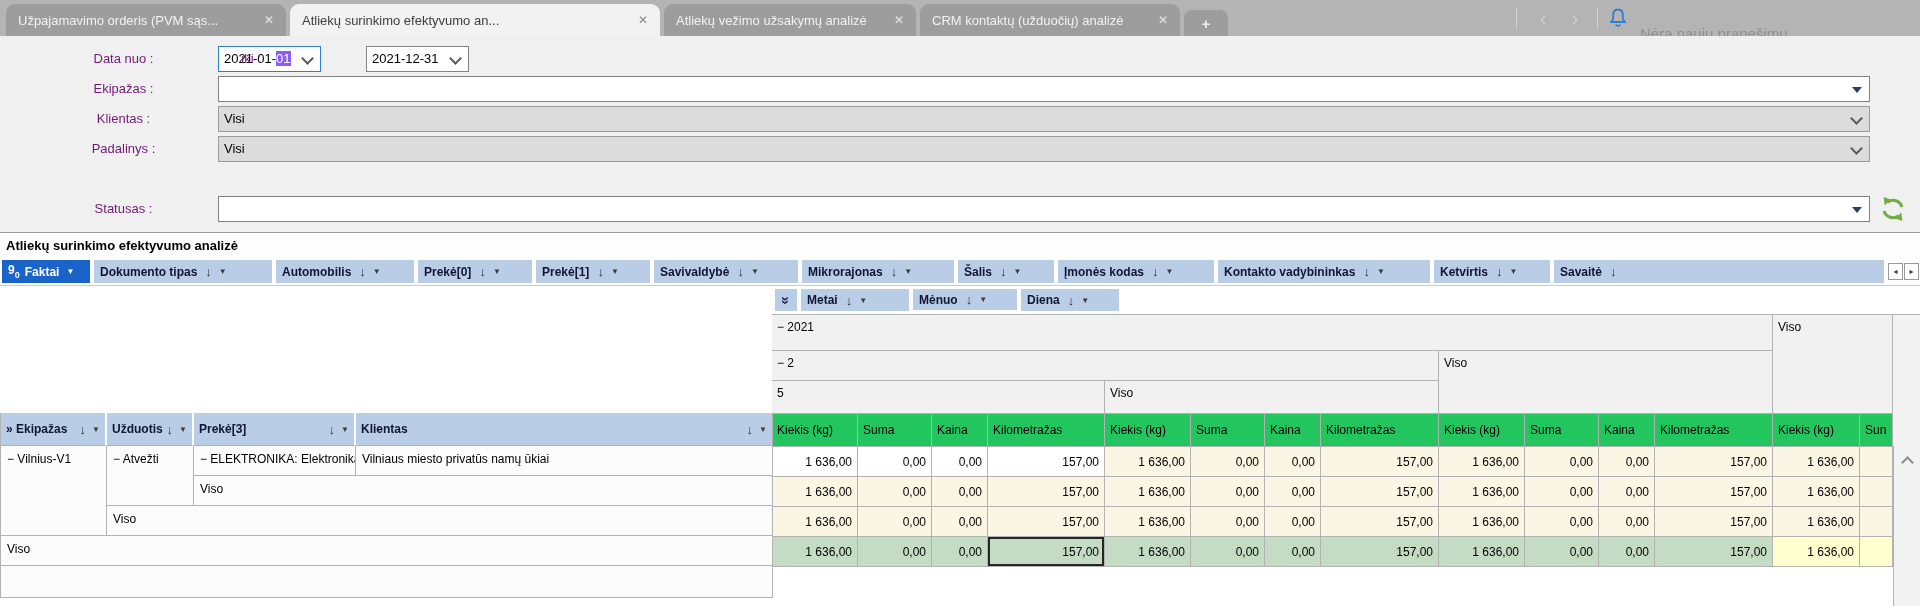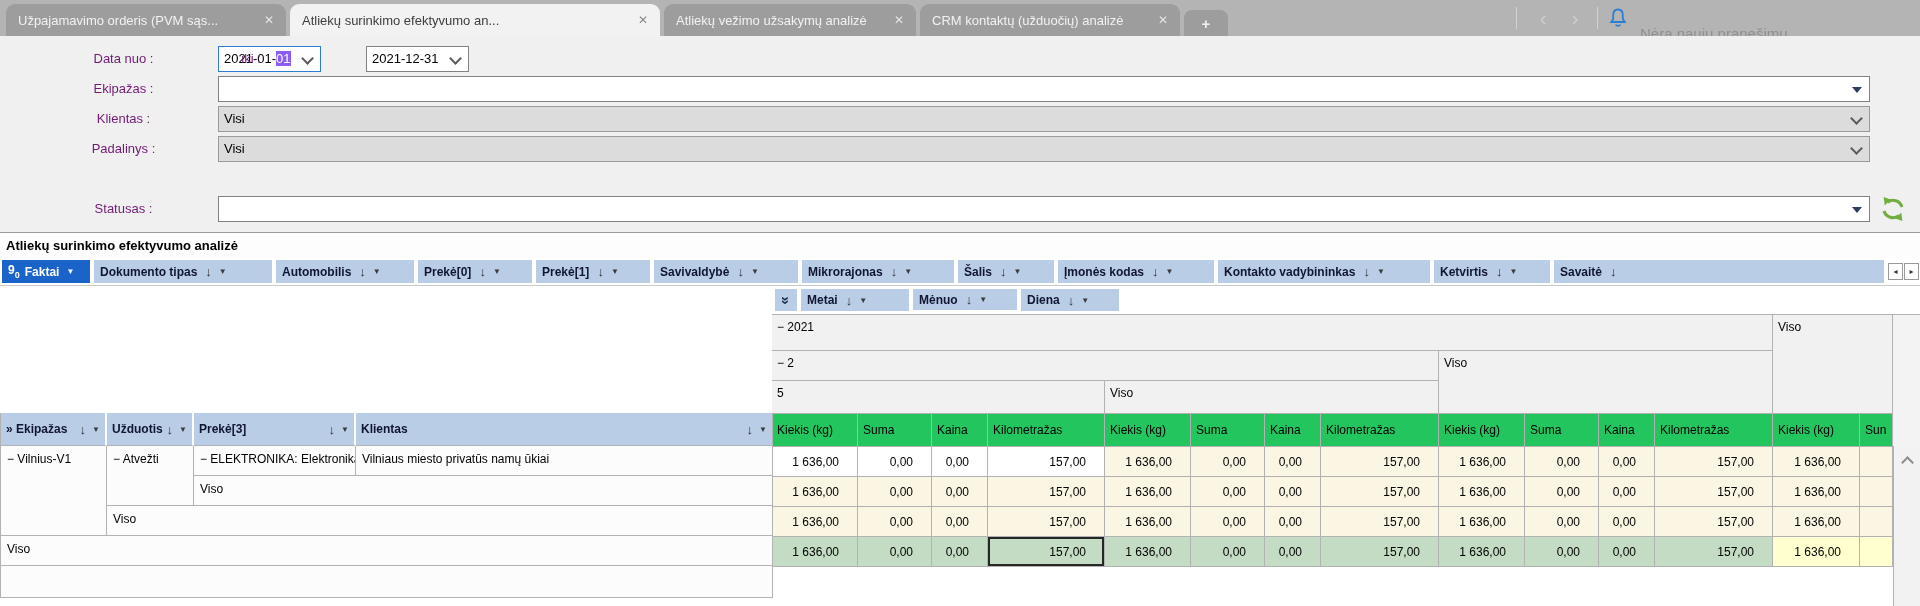--- a/index.html
+++ b/index.html
@@ -57,21 +57,21 @@
 
   
   .colgrid{position:absolute;left:772px;top:314px;width:1121px;display:grid;
      grid-template-columns:86px 74px 56px 117px 86px 74px 56px 118px 86px 74px 56px 118px 87px 33px;
      grid-template-rows:36px 30px 33px 33px 30px 30px 30px 30px;
      border-top:1px solid #b2b2b2;font-size:12px;}
   .colgrid>div{border-right:1px solid #b2b2b2;border-bottom:1px solid #b2b2b2;box-sizing:border-box;
      overflow:hidden;white-space:nowrap;}
   .ch{background:#f1f1f1;padding:5px 0 0 5px;color:#000;}
   .mh{background:#22c55e;display:flex;align-items:center;padding-left:5px;color:#000;}
-  .v{display:flex;align-items:center;justify-content:flex-end;padding-right:18px;color:#000;}
+  .v{display:flex;align-items:center;justify-content:flex-end;padding-right:5px;color:#000;}
   .w{background:#fff;}
   .cr{background:#fbf5e3;}
   .gr{background:#c3dcc3;}
   .yl{background:#ffffcf;}
   .sel{box-shadow:inset 0 0 0 2px #262626;}
 
   .rowgrid{position:absolute;left:0;top:413px;width:772px;display:grid;
      grid-template-columns:106px 87px 162px 417px;
      grid-template-rows:33px 30px 30px 30px 30px 32px;
      border-left:1px solid #b2b2b2;font-size:12px;}

